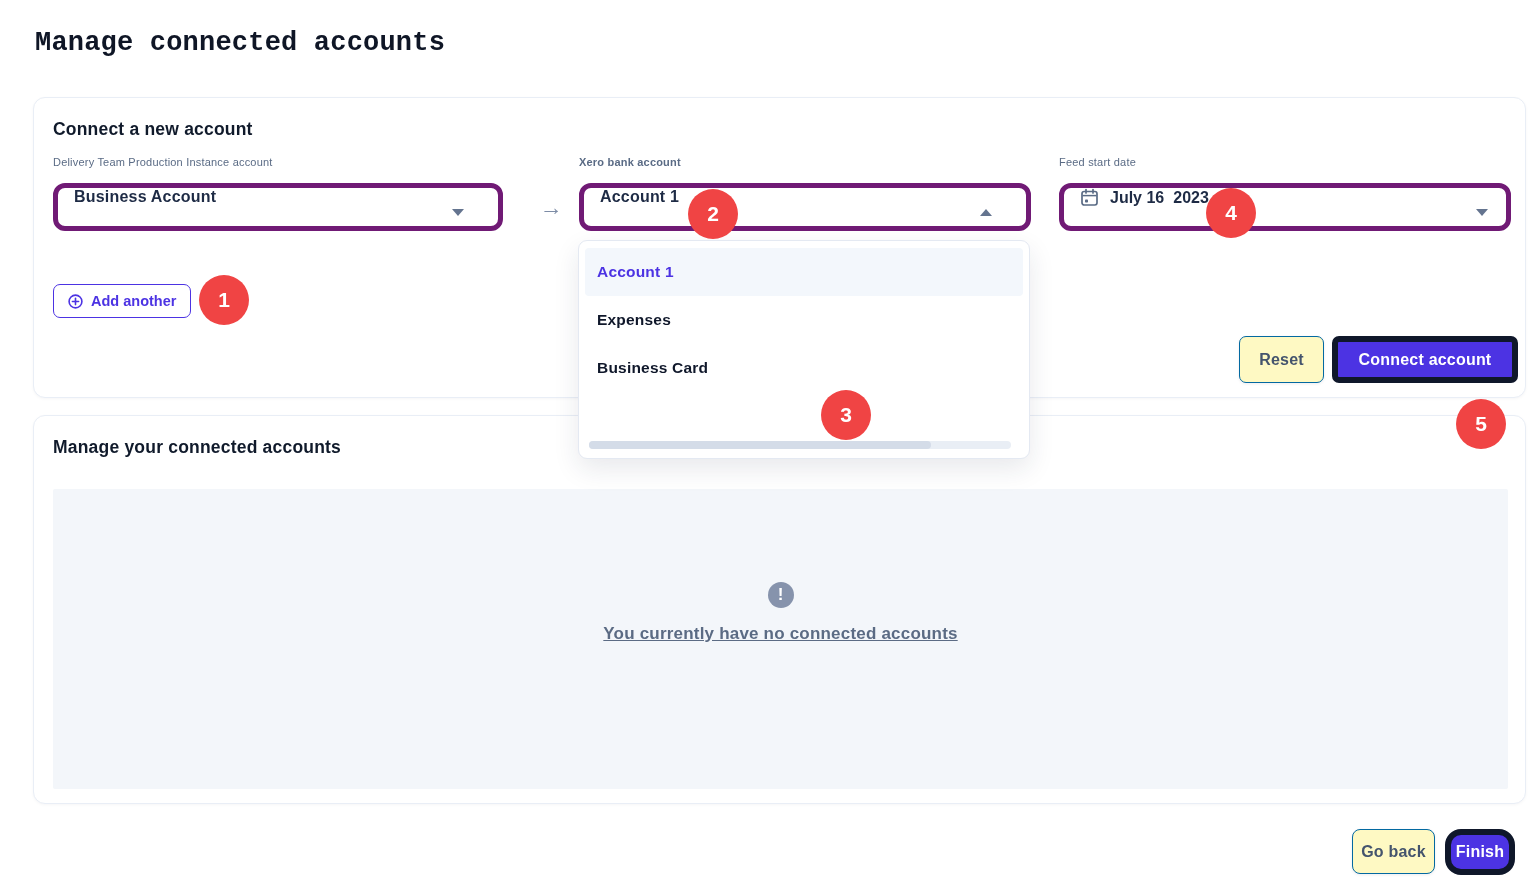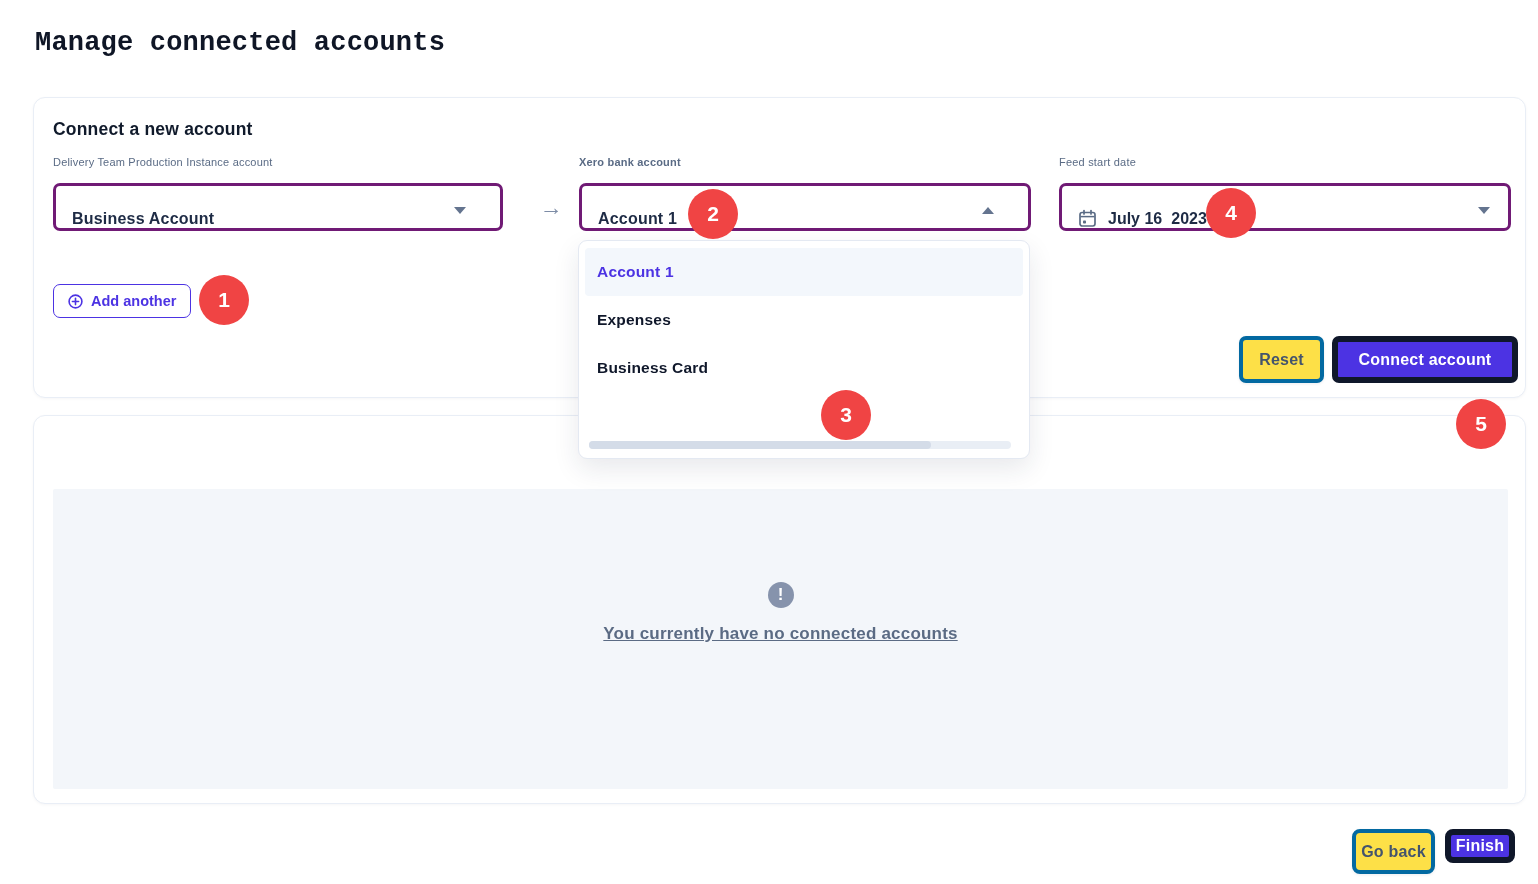--- a/index.html
+++ b/index.html
@@ -33,23 +33,23 @@
   .field-label {
     position: absolute; top: 58px;
     font-size: 11px; color: #5a6b85; letter-spacing: 0.2px;
   }
   .lbl-1 { left: 19px; }
   .lbl-2 { left: 545px; font-weight: bold; }
   .lbl-3 { left: 1025px; }
 
   .select-box {
     position: absolute; top: 85px; height: 48px;
-    display: flex; align-items: flex-end;
+    display: flex; align-items: flex-start;
     padding: 0 16px 0 16px;
-    background: #fff; border: 3px solid #701a75; border-radius: 7px;
+    background: #fff; border: 5px solid #701a75; border-radius: 12px;
     cursor: pointer;
   }
   .fld-1 { left: 19px;  width: 450px; }
   .fld-2 { left: 545px; width: 452px; }
   .fld-3 { left: 1025px; width: 452px; }
 
   .select-value {
     font-size: 16px; font-weight: 700; color: #1e2b45; letter-spacing: 0.2px;
   }
   .caret {
@@ -80,21 +80,21 @@
     font-family: inherit;
   }
 
   .btn {
     position: absolute; border-radius: 7px; cursor: pointer;
     font-size: 16px; font-weight: 800; letter-spacing: 0.2px;
     display: flex; align-items: center; justify-content: center;
     font-family: inherit;
   }
   .btn-secondary {
-    background: #fde047; border: 4px solid #0369a1; color: #44546d;
+    background: #fef9c3; border: 1px solid #0369a1; color: #44546d;
     box-shadow: 0 1px 3px rgba(20,30,60,0.08);
   }
   .btn-primary {
     background: #4c33e3; border: 6px solid #0f172a; color: #ffffff;
   }
   #reset-btn   { left: 1205px; top: 238px; width: 85px;  height: 47px; }
   #connect-btn { left: 1298px; top: 238px; width: 186px; height: 47px; }
 
   
   .dropdown-panel {
@@ -132,21 +132,21 @@
     font-size: 17px; font-weight: 800;
   }
   .empty-text {
     margin-top: 16px; font-size: 17px; font-weight: 800; color: #5b6b84;
     letter-spacing: 0.2px;
     text-decoration: underline;
   }
 
   
   #goback-btn { left: 1352px; top: 829px; width: 83px; height: 45px; border-radius: 8px; }
-  #finish-btn { left: 1445px; top: 829px; width: 70px; height: 34px; border-radius: 8px; }
+  #finish-btn { left: 1445px; top: 829px; width: 70px; height: 46px; border-radius: 16px; }
 
   
   .badge {
     position: absolute; width: 50px; height: 50px; border-radius: 50%;
     background: #f04444; color: #ffffff;
     display: flex; align-items: center; justify-content: center;
     font-size: 21px; font-weight: 800; z-index: 30;
   }
   #badge-1 { left: 199px;  top: 275px; }
   #badge-2 { left: 688px;  top: 189px; }
@@ -212,20 +212,21 @@
 <div class="dropdown-panel">
   <div class="dropdown-option selected">Account 1</div>
   <div class="dropdown-option">Expenses</div>
   <div class="dropdown-option">Business Card</div>
   <div class="dropdown-scrollbar">
     <div class="dropdown-scroll-thumb"></div>
   </div>
 </div>
 
 <section class="card" id="manage-card">
+  <h2 class="card-heading">Manage your connected accounts</h2>
   <div class="empty-panel">
     <div class="empty-inner">
       <div class="empty-icon">!</div>
       <div class="empty-text">You currently have no connected accounts</div>
     </div>
   </div>
 </section>
 
 <button class="btn btn-secondary" id="goback-btn">Go back</button>
 <button class="btn btn-primary" id="finish-btn">Finish</button>

